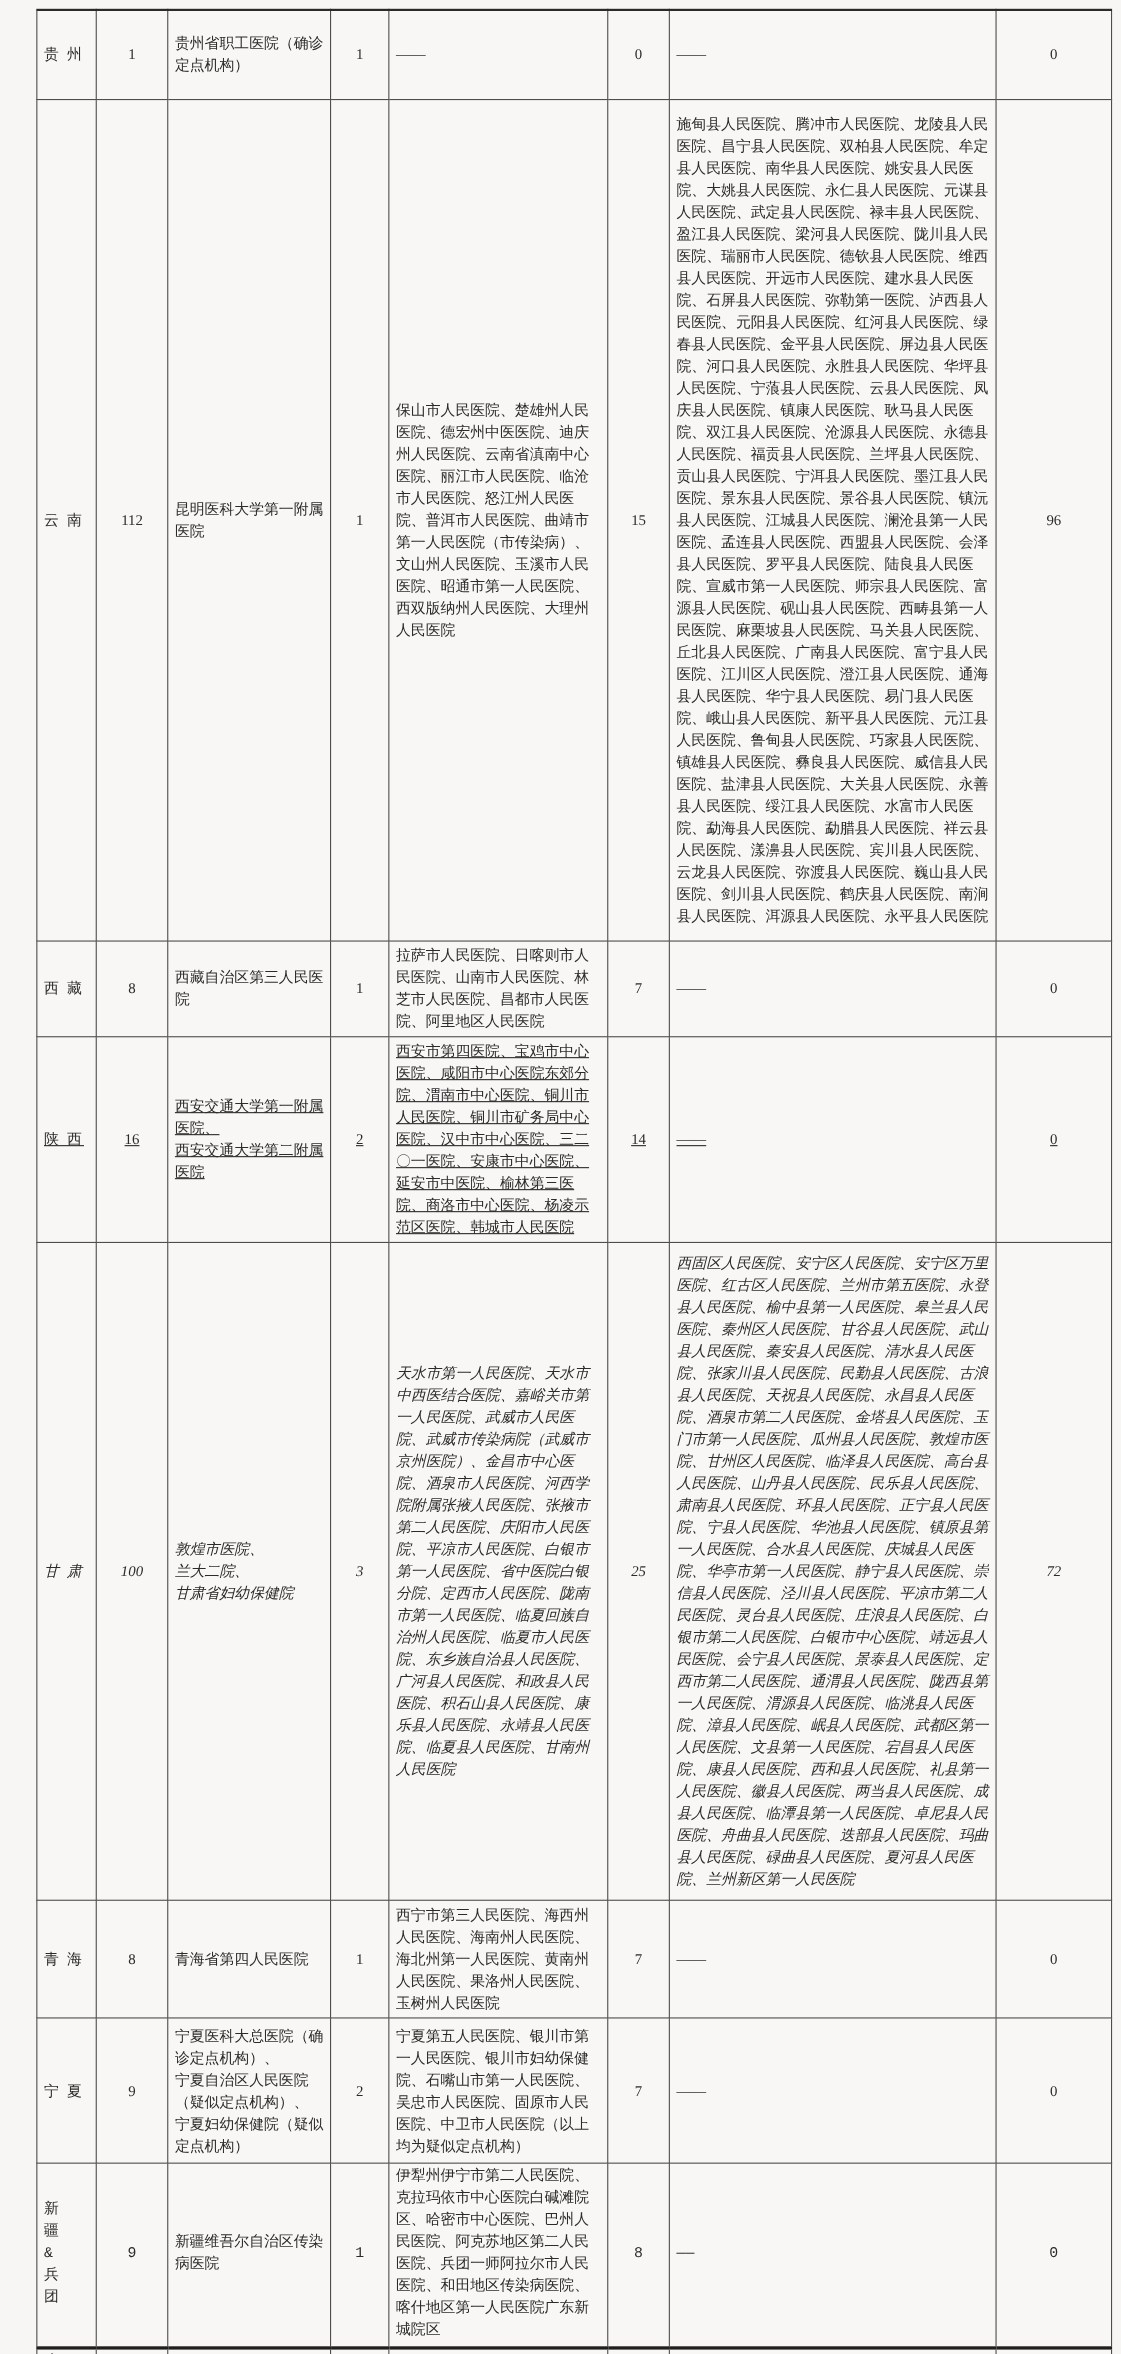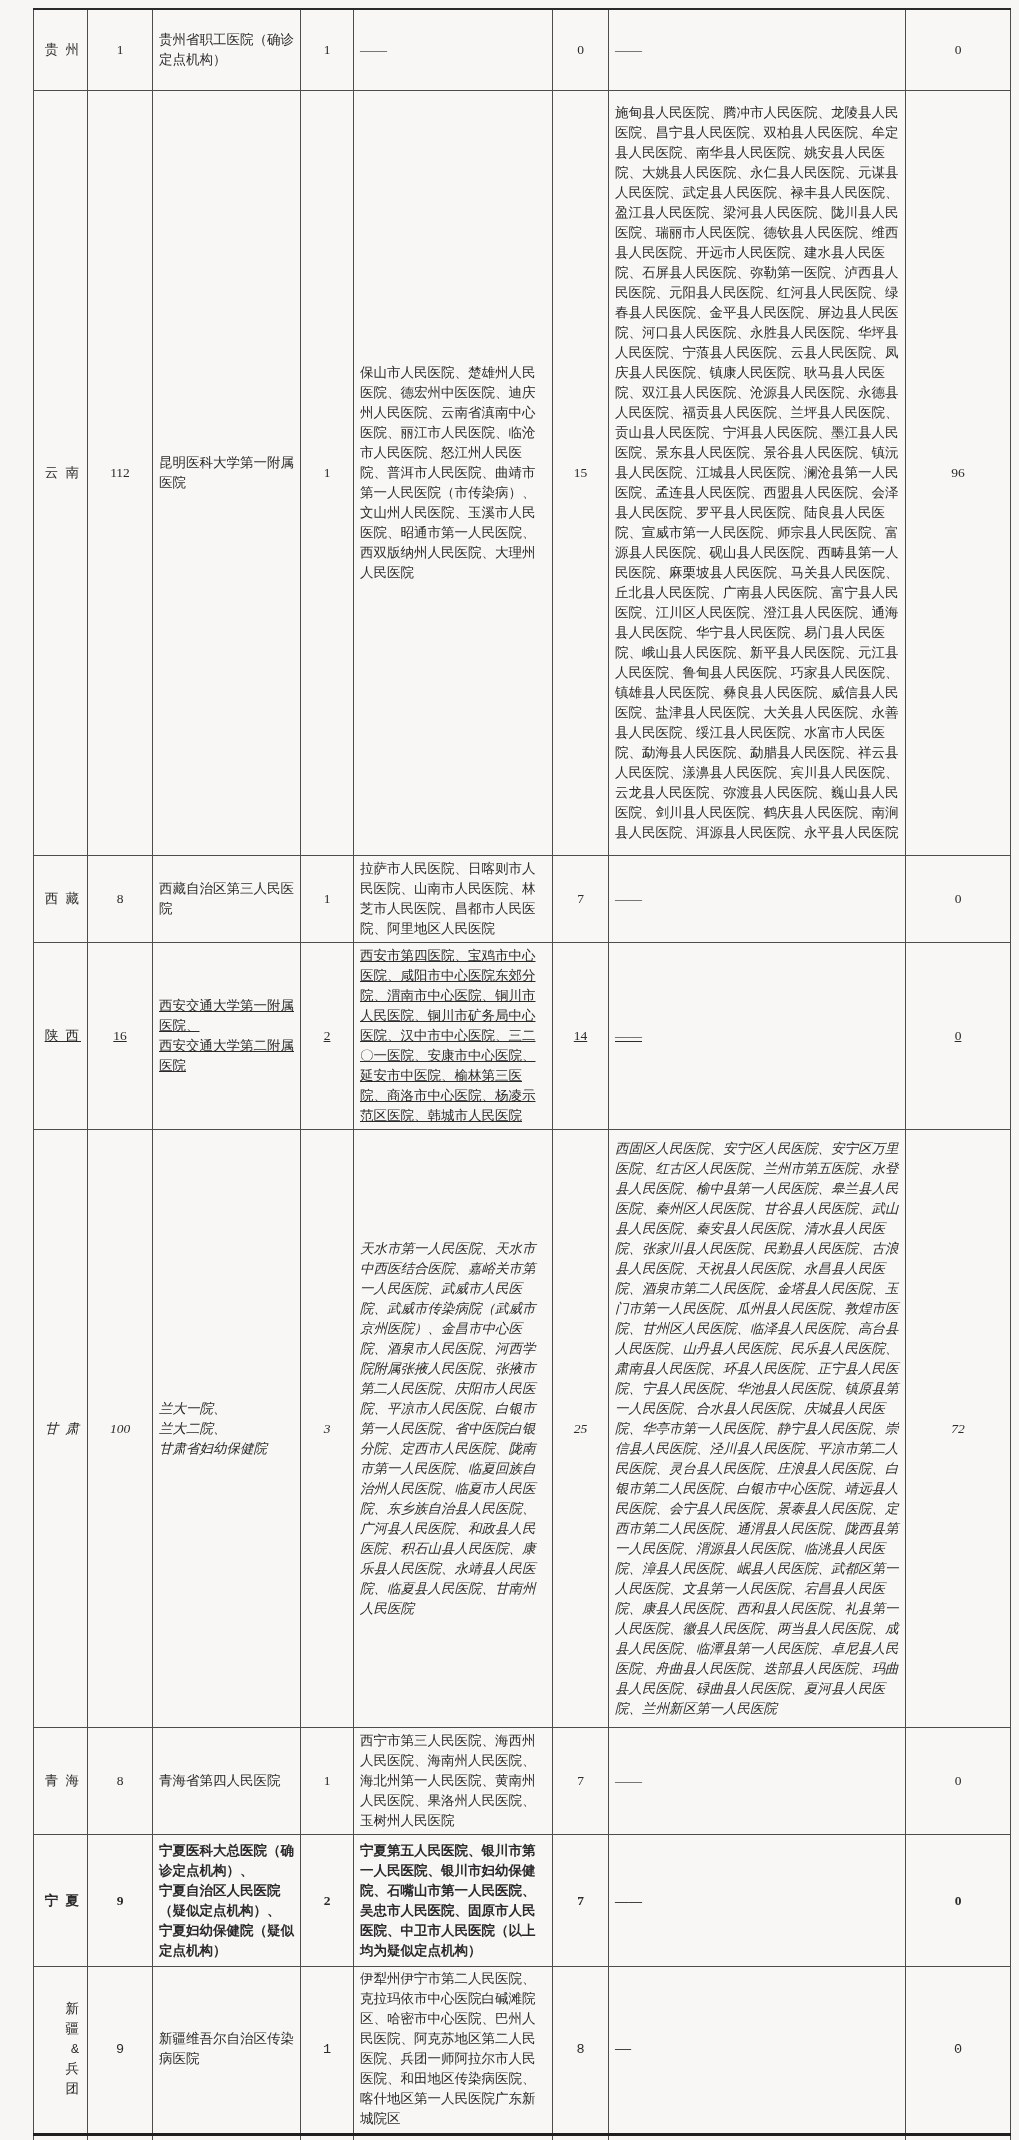--- a/index.html
+++ b/index.html
@@ -23,39 +23,39 @@
     border:1px solid #4d4d4d;
     vertical-align:middle;
     font-size:13.5px;
     line-height:20px;
     padding:3px 6px;
     white-space:pre-line;
     word-break:break-all;
     overflow:hidden;
   }
   td.c-province{
-    text-align:right;
+    text-align:left;
     font-size:14px;
     letter-spacing:2px;
     padding:3px 2px;
   }
   td.c-num{
     text-align:center;
     font-size:14.5px;
     letter-spacing:0;
   }
   td.c-list{text-align:left;}
   
   tr.r0 td{height:74px;}
   tr.r1 td{height:758px;}
   tr.r2 td{height:80px;}
   tr.r3 td{height:162px;text-decoration:underline;}
   tr.r4 td{height:591px;font-style:italic;}
   tr.r5 td{height:77px;}
-  tr.r6 td{height:125px;font-weight:bold;}
+  tr.r6 td{height:125px;}
   tr.r7 td{height:139px;font-family:Liberation Mono, monospace;}
   tr.rtotal td{
     height:38px;
     border-top:3px solid #1f1f1f;
     border-bottom:3px solid #1f1f1f;
     font-size:16px;
     font-weight:bold;
   }
   tr.rtotal td.c-province{letter-spacing:6px;}
 </style>
@@ -112,21 +112,21 @@
 西安交通大学第二附属医院</td>
         <td class="c-num">2</td>
         <td class="c-list">西安市第四医院、宝鸡市中心医院、咸阳市中心医院东郊分院、渭南市中心医院、铜川市人民医院、铜川市矿务局中心医院、汉中市中心医院、三二〇一医院、安康市中心医院、延安市中医院、榆林第三医院、商洛市中心医院、杨凌示范区医院、韩城市人民医院</td>
         <td class="c-num">14</td>
         <td class="c-list">——</td>
         <td class="c-num">0</td>
       </tr>
       <tr class="r4">
         <td class="c-province">甘  肃</td>
         <td class="c-num">100</td>
-        <td class="c-list">兰大一院、
+        <td class="c-list">敦煌市医院、
 兰大二院、
 甘肃省妇幼保健院</td>
         <td class="c-num">3</td>
         <td class="c-list">天水市第一人民医院、天水市中西医结合医院、嘉峪关市第一人民医院、武威市人民医院、武威市传染病院（武威市京州医院）、金昌市中心医院、酒泉市人民医院、河西学院附属张掖人民医院、张掖市第二人民医院、庆阳市人民医院、平凉市人民医院、白银市第一人民医院、省中医院白银分院、定西市人民医院、陇南市第一人民医院、临夏回族自治州人民医院、临夏市人民医院、东乡族自治县人民医院、广河县人民医院、和政县人民医院、积石山县人民医院、康乐县人民医院、永靖县人民医院、临夏县人民医院、甘南州人民医院</td>
         <td class="c-num">25</td>
         <td class="c-list">西固区人民医院、安宁区人民医院、安宁区万里医院、红古区人民医院、兰州市第五医院、永登县人民医院、榆中县第一人民医院、皋兰县人民医院、秦州区人民医院、甘谷县人民医院、武山县人民医院、秦安县人民医院、清水县人民医院、张家川县人民医院、民勤县人民医院、古浪县人民医院、天祝县人民医院、永昌县人民医院、酒泉市第二人民医院、金塔县人民医院、玉门市第一人民医院、瓜州县人民医院、敦煌市医院、甘州区人民医院、临泽县人民医院、高台县人民医院、山丹县人民医院、民乐县人民医院、肃南县人民医院、环县人民医院、正宁县人民医院、宁县人民医院、华池县人民医院、镇原县第一人民医院、合水县人民医院、庆城县人民医院、华亭市第一人民医院、静宁县人民医院、崇信县人民医院、泾川县人民医院、平凉市第二人民医院、灵台县人民医院、庄浪县人民医院、白银市第二人民医院、白银市中心医院、靖远县人民医院、会宁县人民医院、景泰县人民医院、定西市第二人民医院、通渭县人民医院、陇西县第一人民医院、渭源县人民医院、临洮县人民医院、漳县人民医院、岷县人民医院、武都区第一人民医院、文县第一人民医院、宕昌县人民医院、康县人民医院、西和县人民医院、礼县第一人民医院、徽县人民医院、两当县人民医院、成县人民医院、临潭县第一人民医院、卓尼县人民医院、舟曲县人民医院、迭部县人民医院、玛曲县人民医院、碌曲县人民医院、夏河县人民医院、兰州新区第一人民医院</td>
         <td class="c-num">72</td>
       </tr>
       <tr class="r5">
         <td class="c-province">青  海</td>

